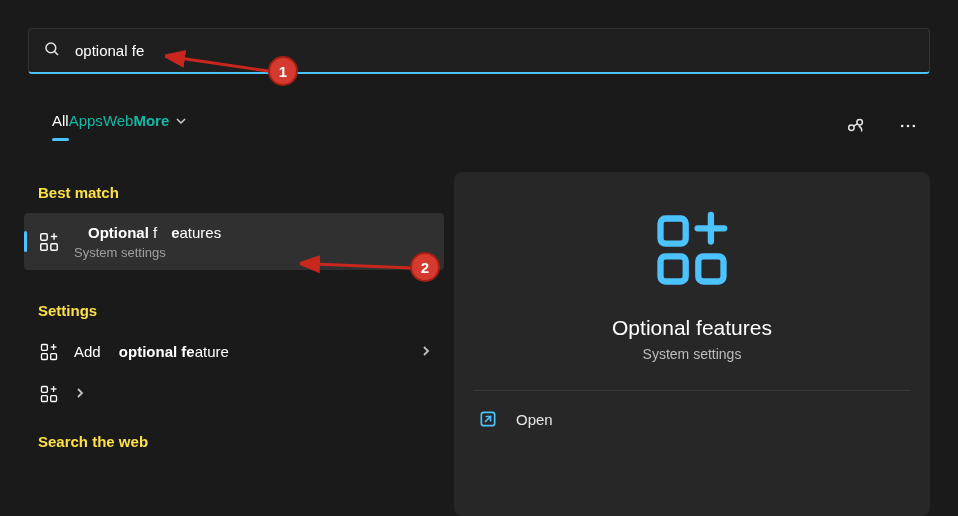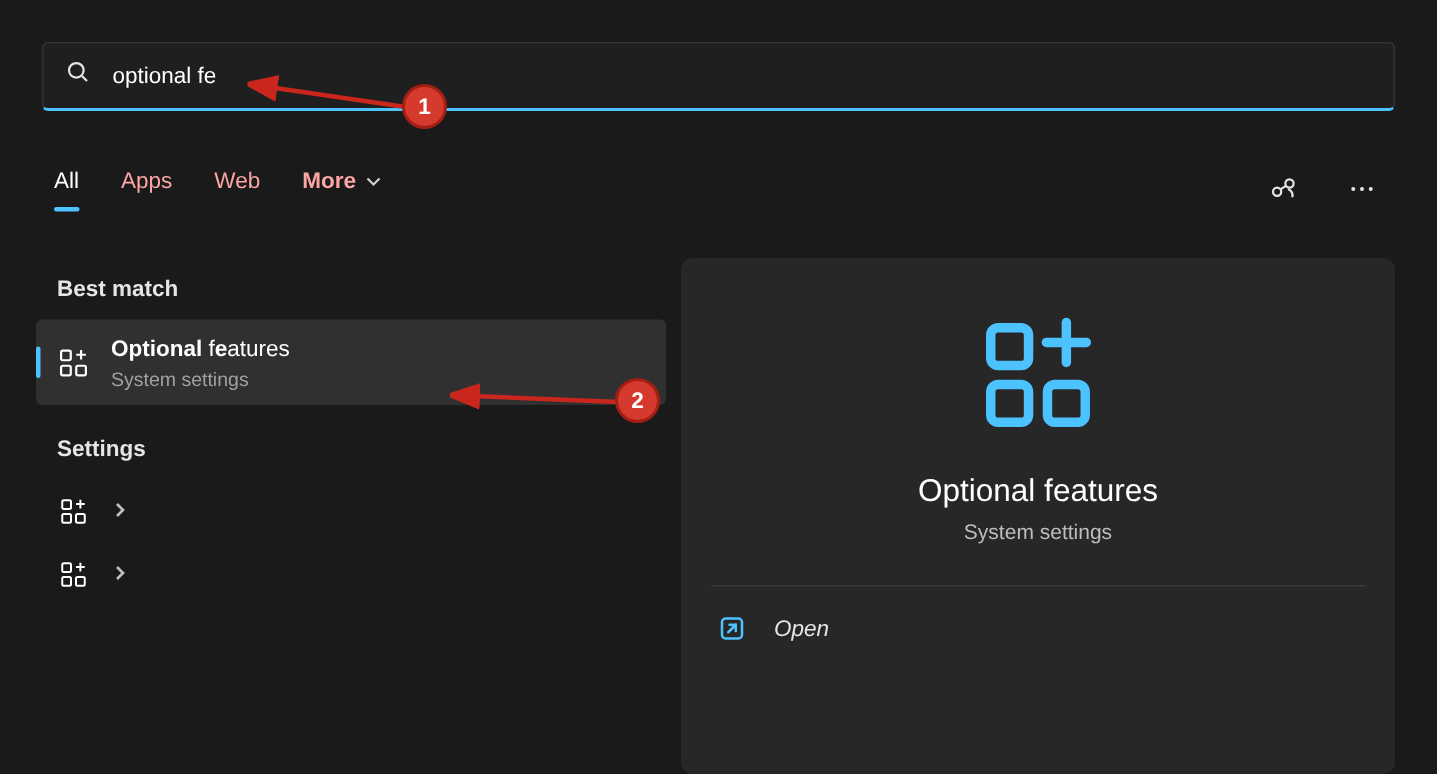--- a/index.html
+++ b/index.html
@@ -30,28 +30,27 @@
       flex: 1;
       background: transparent;
       border: none;
       color: #fff;
       font-size: 15px;
       outline: none;
       caret-color: #4cc2ff;
     }
     .tabs {
       position: absolute;
-      left: 36px;
+      left: 52px;
       top: 112px;
       display: flex;
       align-items: center;
-      gap: 28px;
     }
     .tab {
-      color: #fca5a5;
+      color: #14b8a6;
       font-size: 15px;
       padding-bottom: 10px;
       cursor: pointer;
       position: relative;
     }
     .tab.active {
       color: #fff;
     }
     .tab.active::after {
       content: "";
@@ -83,21 +82,21 @@
     }
     .left-col {
       position: absolute;
       left: 24px;
       top: 176px;
       width: 420px;
     }
     .section-heading {
       font-size: 15px;
       font-weight: 600;
-      color: #e5e5e5;
+      color: #fde047;
       padding: 8px 14px 12px;
     }
     .result-item {
       display: flex;
       align-items: center;
       padding: 10px 12px 10px 14px;
       gap: 14px;
       border-radius: 4px;
       position: relative;
       cursor: pointer;
@@ -124,21 +123,21 @@
       align-items: center;
       justify-content: center;
     }
     .result-text { flex: 1; }
     .result-title { font-size: 15px; color: #fff; line-height: 1.35; }
     .result-sub { font-size: 13px; color: #a0a0a0; margin-top: 2px; }
     .chev {
       color: #c0c0c0;
       font-size: 14px;
     }
-    .bold { font-weight: 600; }
+    .bold { font-weight: 600; margin-left: 14px; }
 
     .preview-panel {
       position: absolute;
       left: 454px;
       top: 172px;
       right: 28px;
       bottom: 0;
       background: #272727;
       border-radius: 8px;
       padding: 36px 20px 0;
@@ -167,21 +166,20 @@
       background: #3a3a3a;
       margin-top: 28px;
     }
     .preview-action {
       width: 100%;
       display: flex;
       align-items: center;
       gap: 18px;
       padding: 18px 4px;
       cursor: pointer;
-      font-style: italic;
     }
     .preview-action-icon {
       color: #4cc2ff;
       width: 20px;
       height: 20px;
     }
     .preview-action-label {
       font-size: 15px;
       color: #e6e6e6;
     }
@@ -259,32 +257,35 @@
         <line x1="17.5" y1="2.5" x2="17.5" y2="9.5"></line>
         <line x1="14" y1="6" x2="21" y2="6"></line>
       </svg>
     </span>
     <div class="result-text">
       <div class="result-title"><span class="bold">Optional </span><span>f</span><span class="bold">e</span><span>atures</span></div>
       <div class="result-sub">System settings</div>
     </div>
   </div>
 
-  <div class="section-heading" style="margin-top:13px">Settings</div>
+  <div class="section-heading" style="margin-top:24px">Settings</div>
 
   <div class="result-item">
     <span class="result-icon">
       <svg width="20" height="20" viewBox="0 0 24 24" fill="none" stroke="#fff" stroke-width="1.6">
         <rect x="3" y="3" width="7" height="7" rx="1.2"></rect>
         <rect x="3" y="14" width="7" height="7" rx="1.2"></rect>
         <rect x="14" y="14" width="7" height="7" rx="1.2"></rect>
         <line x1="17.5" y1="2.5" x2="17.5" y2="9.5"></line>
         <line x1="14" y1="6" x2="21" y2="6"></line>
       </svg>
     </span>
+    <div class="result-text">
+      <div class="result-title"><span>Add </span><span class="bold">optional fe</span><span>ature</span></div>
+    </div>
     <span class="chev">
       <svg width="12" height="12" viewBox="0 0 12 12" fill="none" stroke="#c0c0c0" stroke-width="1.8">
           <polyline points="4,2 8,6 4,10"></polyline>
         </svg>
     </span>
   </div>
 
   <div class="result-item">
     <span class="result-icon">
       <svg width="20" height="20" viewBox="0 0 24 24" fill="none" stroke="#fff" stroke-width="1.6">
@@ -295,20 +296,21 @@
         <line x1="14" y1="6" x2="21" y2="6"></line>
       </svg>
     </span>
     <span class="chev">
       <svg width="12" height="12" viewBox="0 0 12 12" fill="none" stroke="#c0c0c0" stroke-width="1.8">
           <polyline points="4,2 8,6 4,10"></polyline>
         </svg>
     </span>
   </div>
 
+  <div class="section-heading" style="margin-top:10px">Search the web</div>
 </div>
 
 <div class="preview-panel">
   <span class="preview-icon">
     <svg width="84" height="84" viewBox="0 0 24 24" fill="none" stroke="#4cc2ff" stroke-width="1.8" stroke-linecap="round">
       <rect x="3" y="3" width="7.2" height="7.2" rx="1.4"></rect>
       <rect x="3" y="13.8" width="7.2" height="7.2" rx="1.4"></rect>
       <rect x="13.8" y="13.8" width="7.2" height="7.2" rx="1.4"></rect>
       <line x1="17.4" y1="2" x2="17.4" y2="9.6"></line>
       <line x1="13.6" y1="5.8" x2="21.2" y2="5.8"></line>

